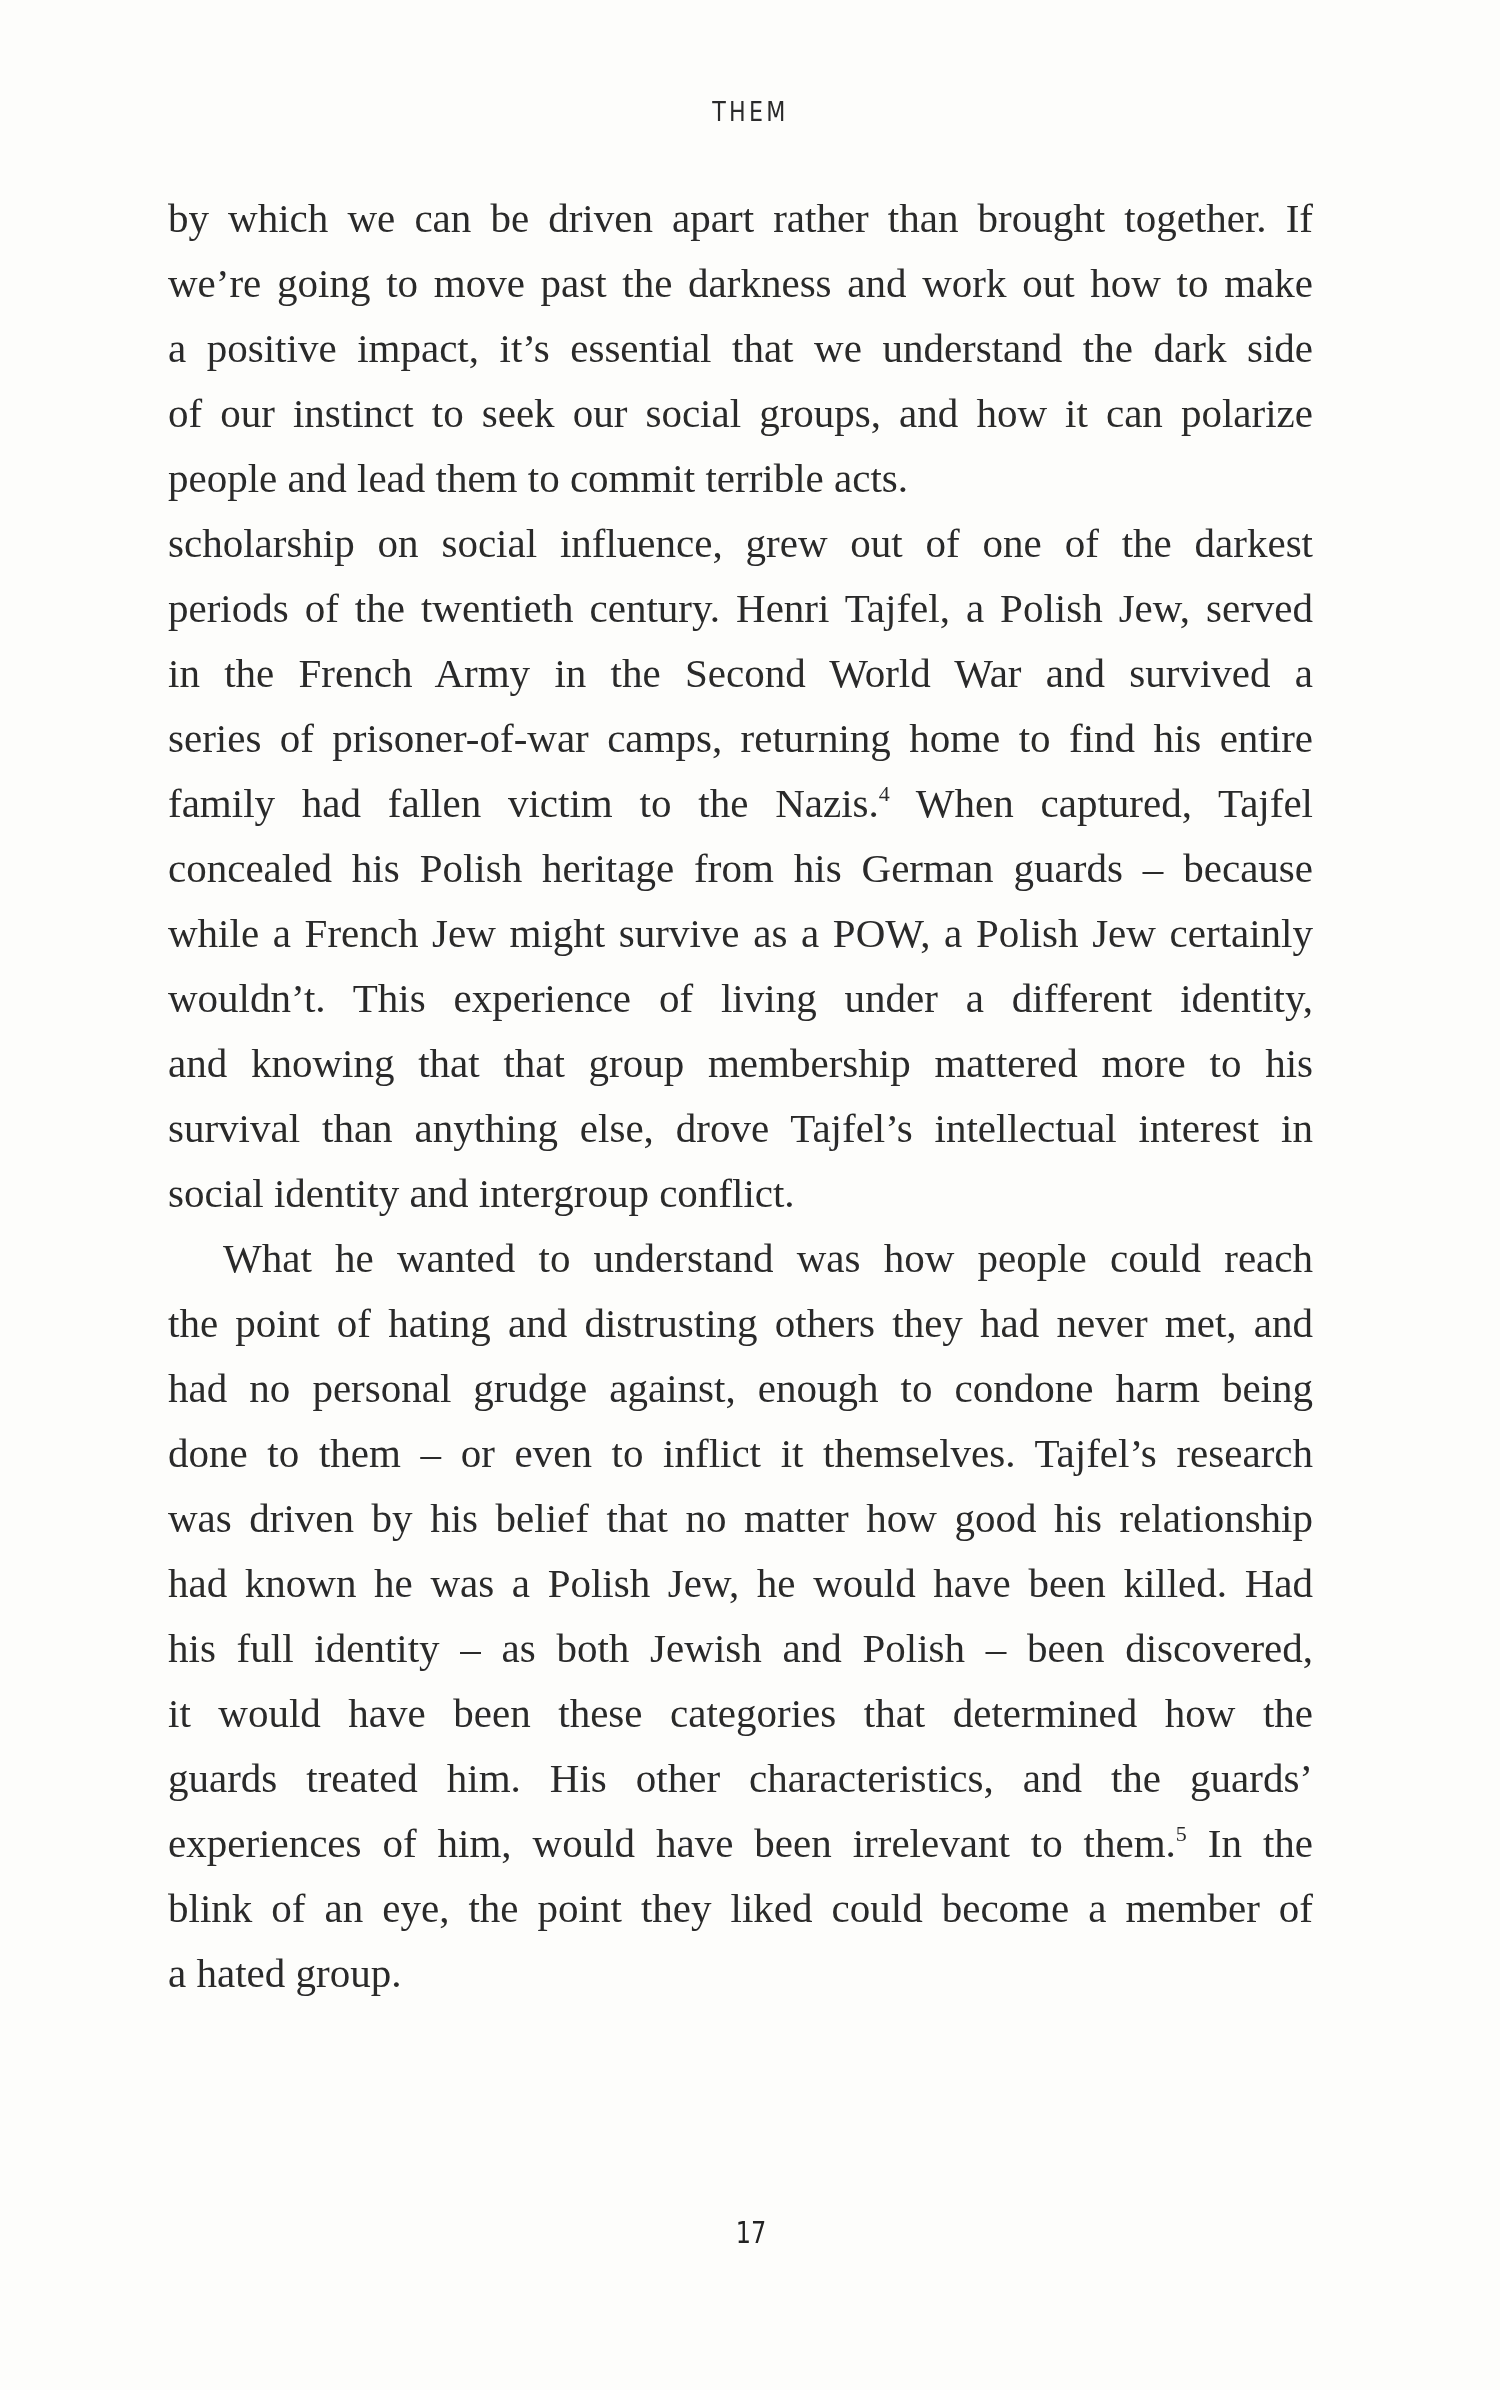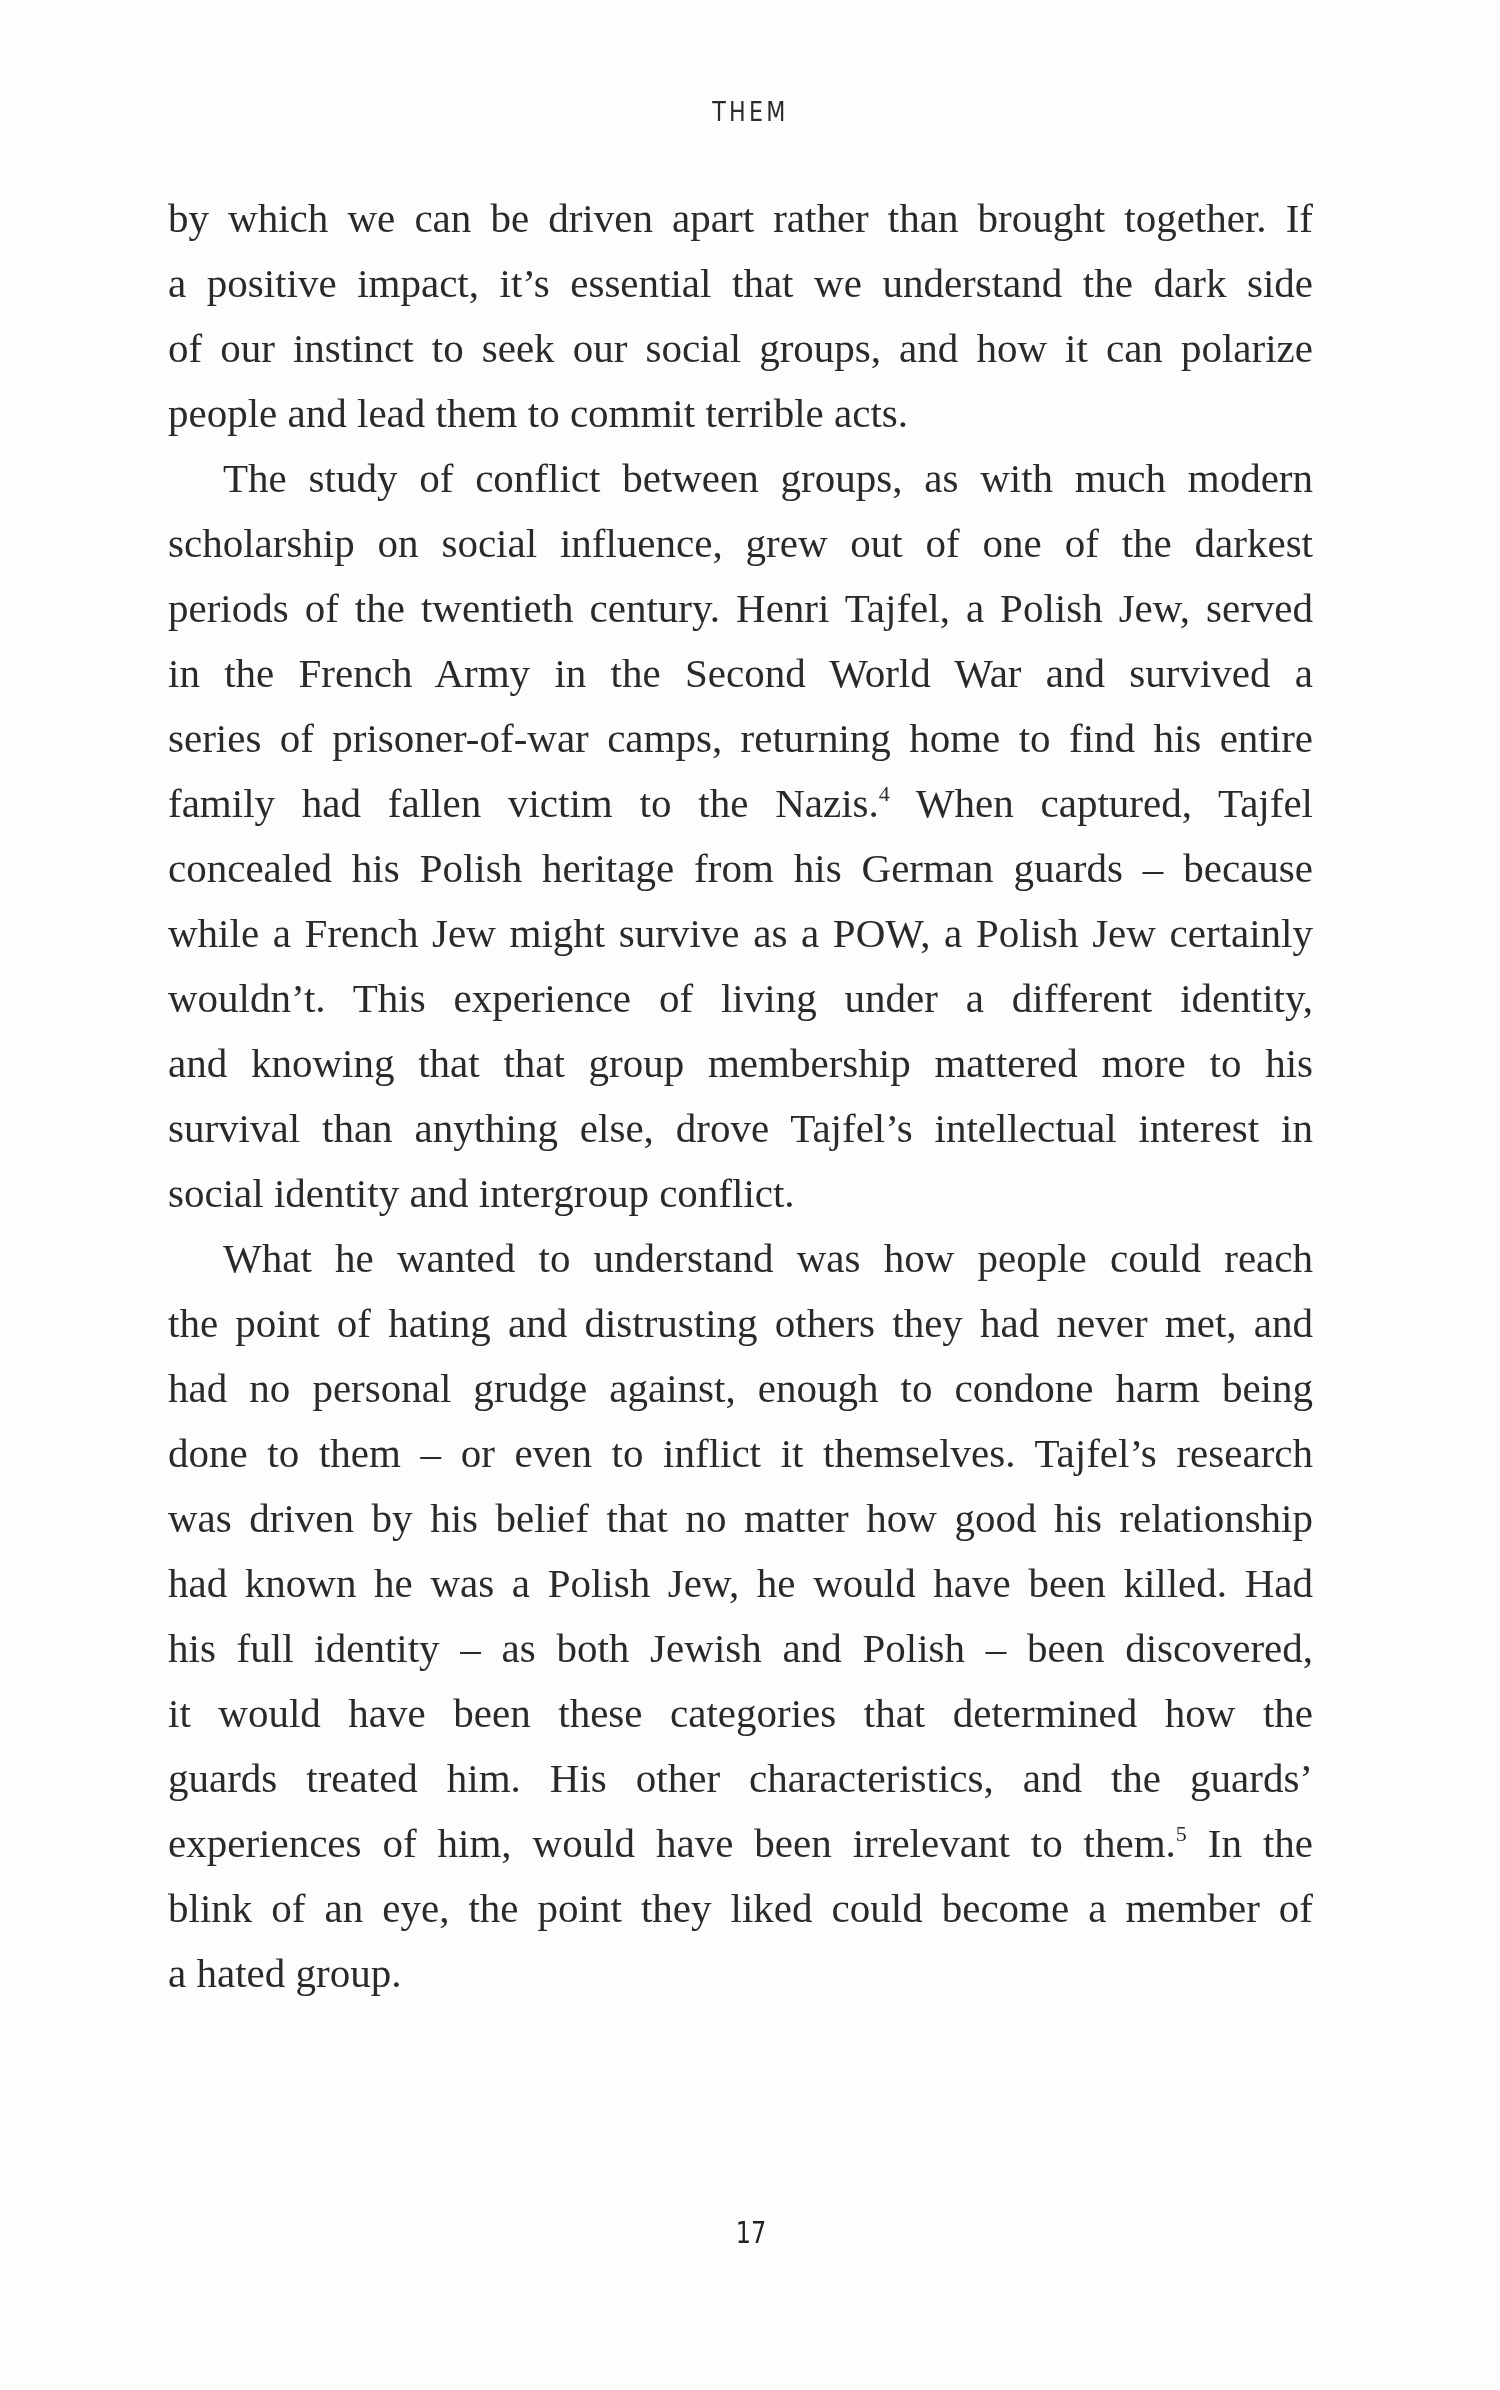--- a/index.html
+++ b/index.html
@@ -31,27 +31,27 @@
 </style>
 </head>
 <body>
 
 <div class="running-head">THEM</div>
 
 <div class="body-text">
 
   <div>
     <span class="line">by which we can be driven apart rather than brought together. If</span>
+    <span class="line">we’re going to move past the darkness and work out how to make</span>
     <span class="line">a positive impact, it’s essential that we understand the dark side</span>
     <span class="line">of our instinct to seek our social groups, and how it can polarize</span>
     <span class="line last">people and lead them to commit terrible acts.</span>
   </div>
 
   <div>
-    <span class="line indent">The study of conflict between groups, as with much modern</span>
     <span class="line">scholarship on social influence, grew out of one of the darkest</span>
     <span class="line">periods of the twentieth century. Henri Tajfel, a Polish Jew, served</span>
     <span class="line">in the French Army in the Second World War and survived a</span>
     <span class="line">series of prisoner-of-war camps, returning home to find his entire</span>
     <span class="line"><span>family had fallen victim to the Nazis.</span><sup class="fn">4</sup><span> When captured, Tajfel</span></span>
     <span class="line">concealed his Polish heritage from his German guards – because</span>
     <span class="line">while a French Jew might survive as a POW, a Polish Jew certainly</span>
     <span class="line">wouldn’t. This experience of living under a different identity,</span>
     <span class="line">and knowing that that group membership mattered more to his</span>
     <span class="line">survival than anything else, drove Tajfel’s intellectual interest in</span>

